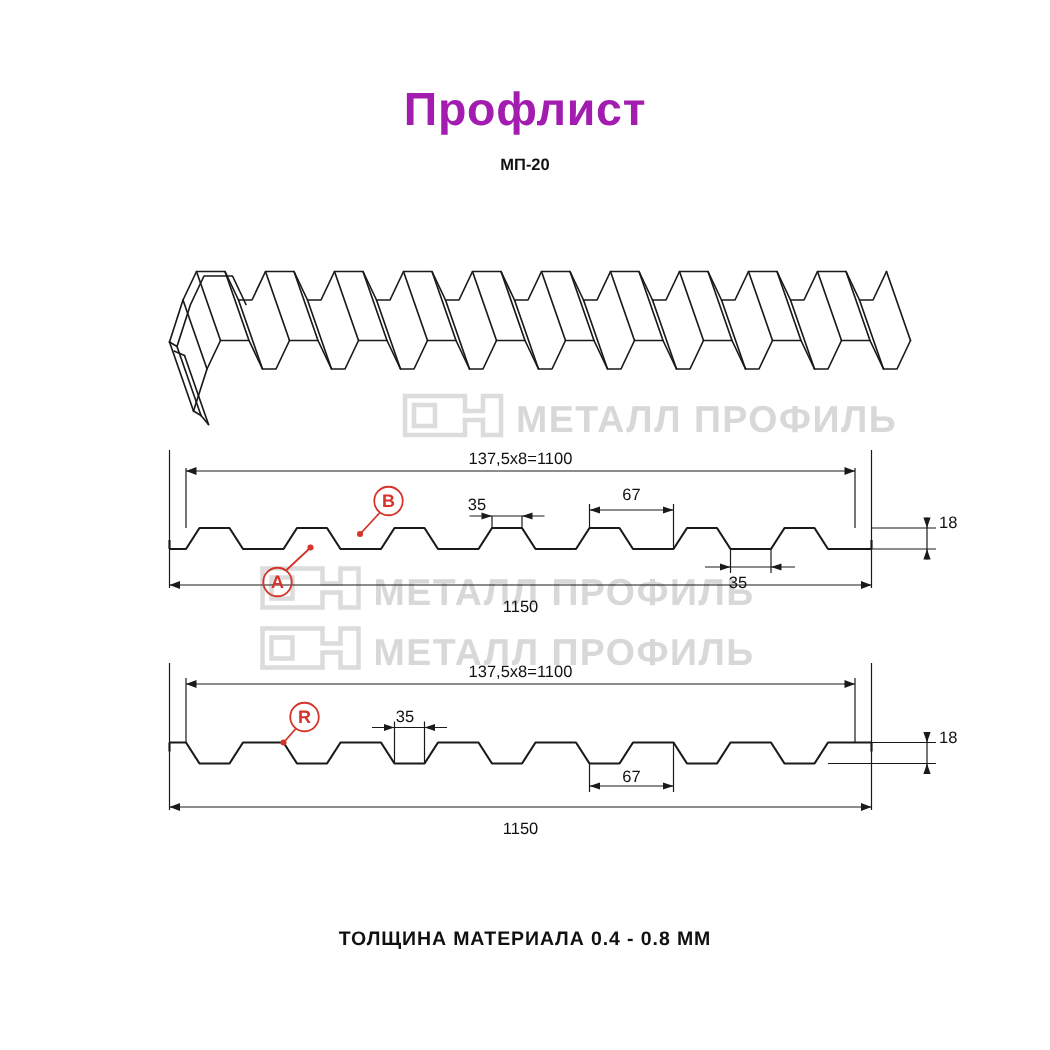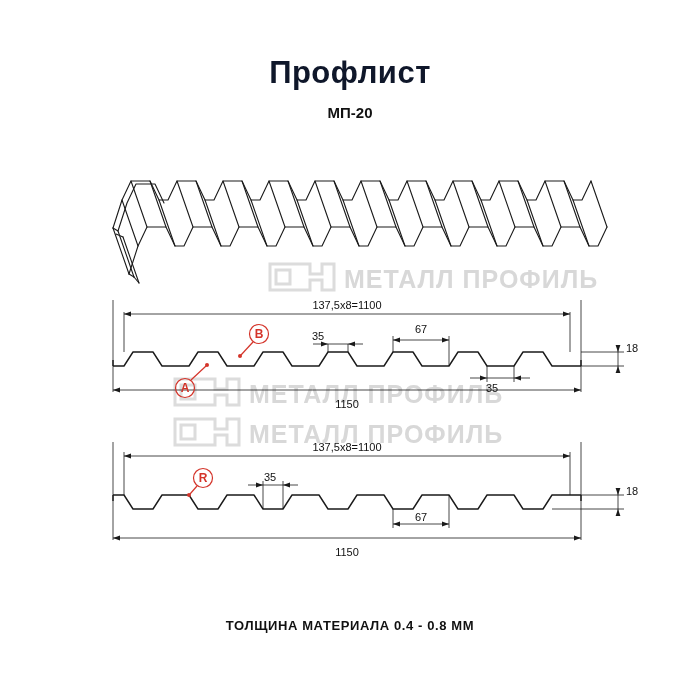--- a/index.html
+++ b/index.html
@@ -22,29 +22,29 @@
   }
   .title {
     position: absolute;
     left: 0;
     right: 0;
     top: 55px;
     text-align: center;
     font-size: 31px;
     font-weight: bold;
     letter-spacing: 0.5px;
-    color: #0f172a;
+    color: #a21caf;
   }
   .subtitle {
     position: absolute;
     left: 0;
     right: 0;
     top: 104px;
     text-align: center;
-    font-size: 15px;
+    font-size: 11px;
     font-weight: bold;
     color: #111;
   }
   .footer {
     position: absolute;
     left: 0;
     right: 0;
     top: 618px;
     text-align: center;
     font-size: 13px;

